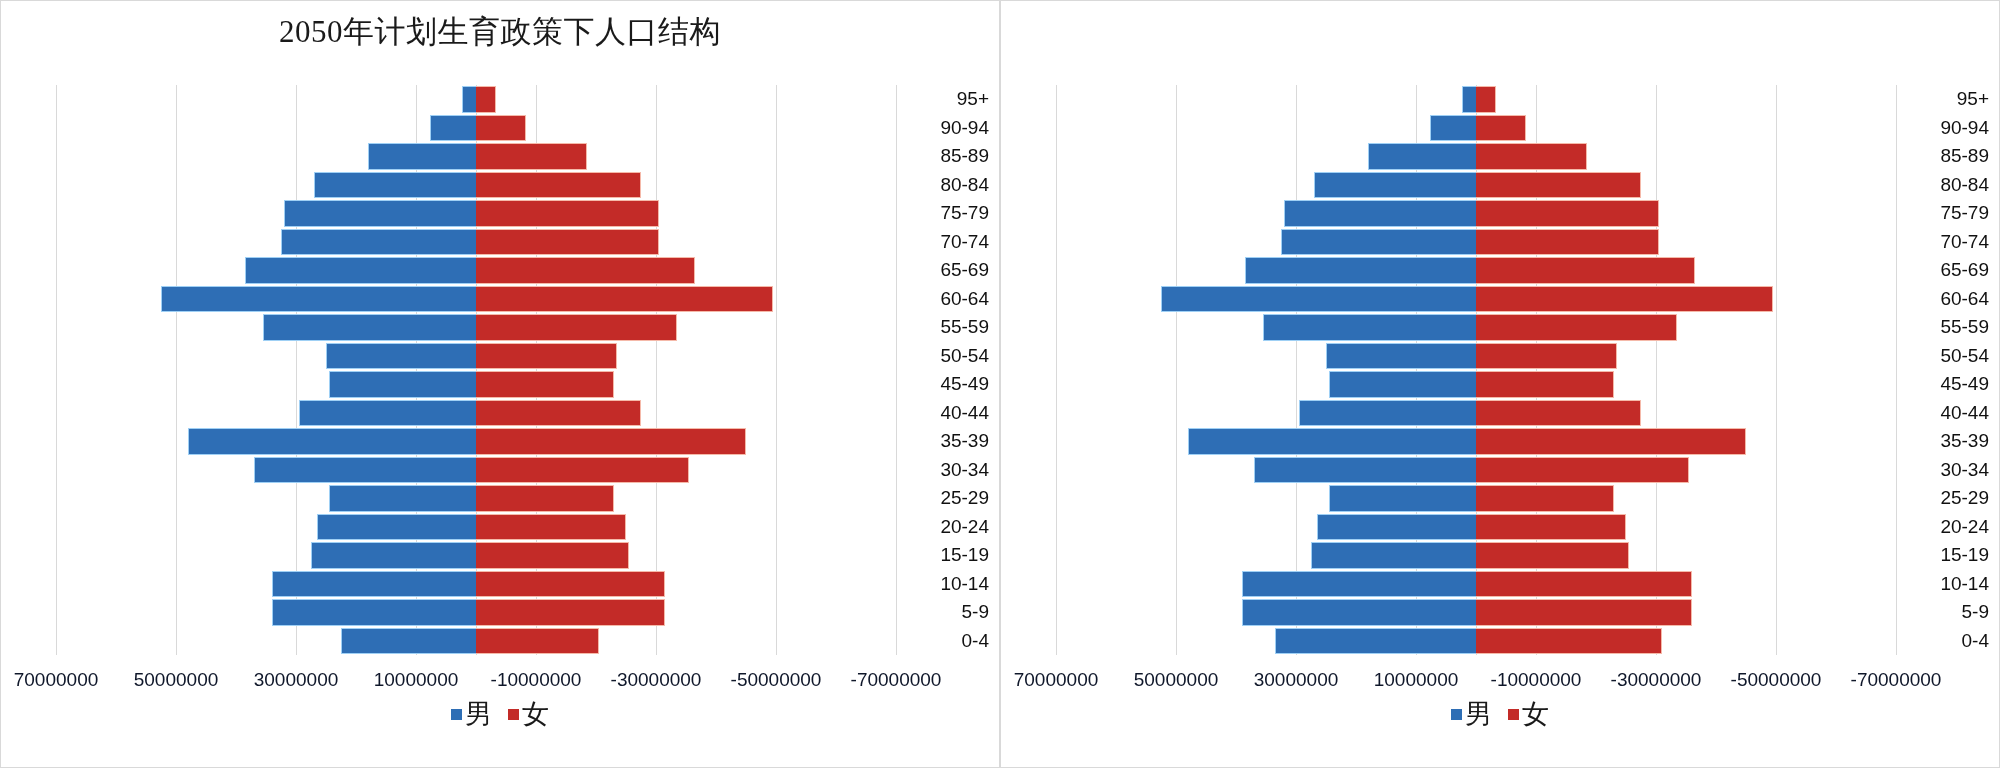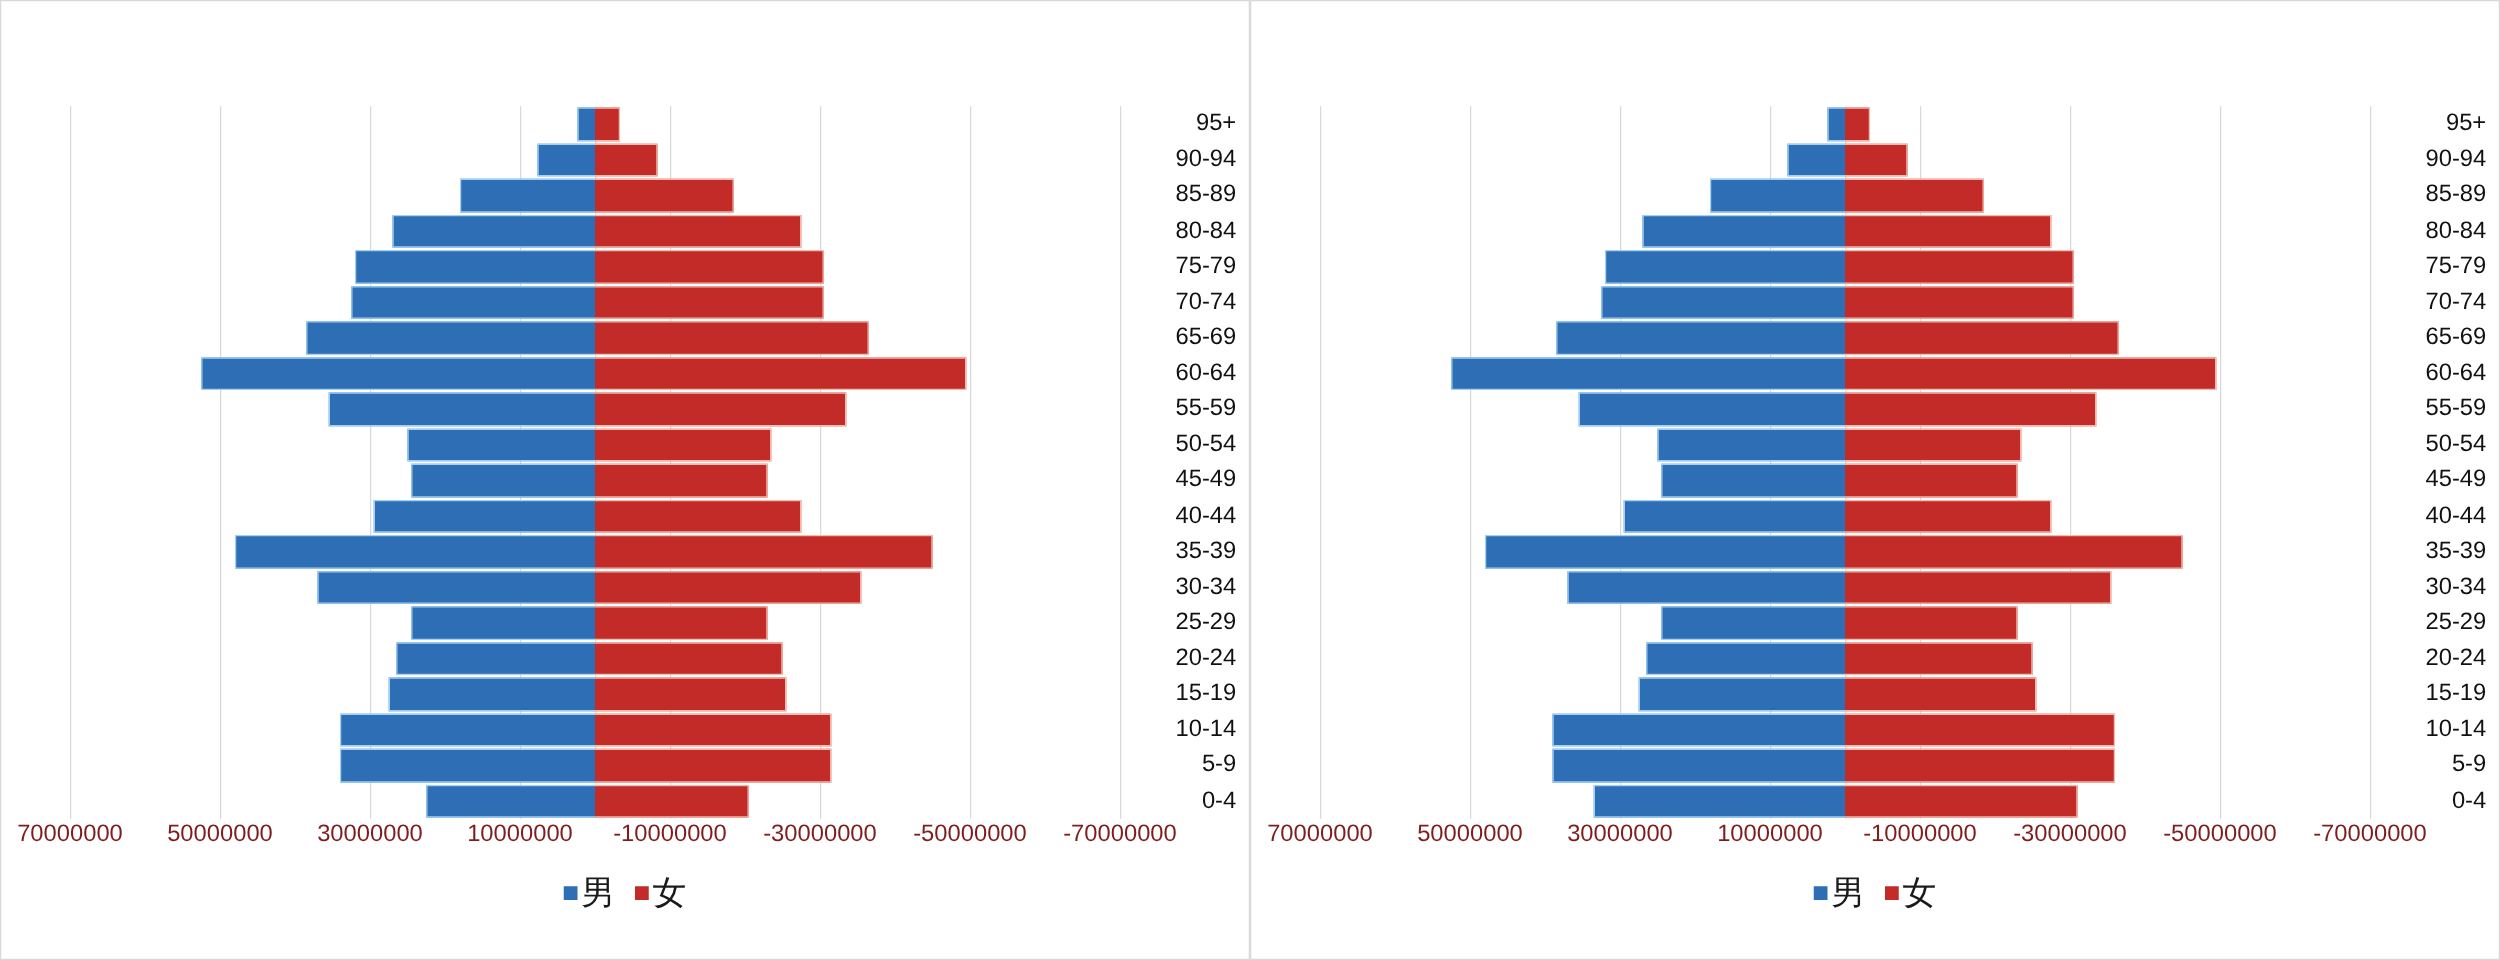--- a/index.html
+++ b/index.html
@@ -88,24 +88,24 @@
     white-space:nowrap;
   }
 
   
   .xaxis{
     position:absolute;
     left:55px;top:656px;width:840px;height:30px;
   }
   .xtick{
     position:absolute;
-    top:0;
+    top:12px;
     transform:translateX(-50%);
     font-size:19px;
-    color:#7f1d1d;
+    color:#0f172a;
     white-space:nowrap;
   }
 
   
   .legend{
     position:absolute;
     left:0;top:700px;width:100%;
     display:flex;justify-content:center;align-items:center;gap:4px;
     font-family:"Liberation Serif","DejaVu Serif",serif;
   }
@@ -114,20 +114,21 @@
   .swatch.male{background:#2e6eb5;}
   .swatch.female{background:#c32b28;}
   .legend-label{font-size:27px;color:#1a1a1a;line-height:1;}
 </style>
 </head>
 <body>
 
 <div class="stage">
 
   <div class="panel left">
+    <div class="chart-title">2050年计划生育政策下人口结构</div>
     <div class="plot">
       <div class="gridlayer">
           <div class="gridline" style="left: 0px;"></div>
           <div class="gridline" style="left: 120px;"></div>
           <div class="gridline" style="left: 240px;"></div>
           <div class="gridline" style="left: 360px;"></div>
           <div class="gridline" style="left: 480px;"></div>
           <div class="gridline" style="left: 600px;"></div>
           <div class="gridline" style="left: 720px;"></div>
           <div class="gridline" style="left: 840px;"></div>

